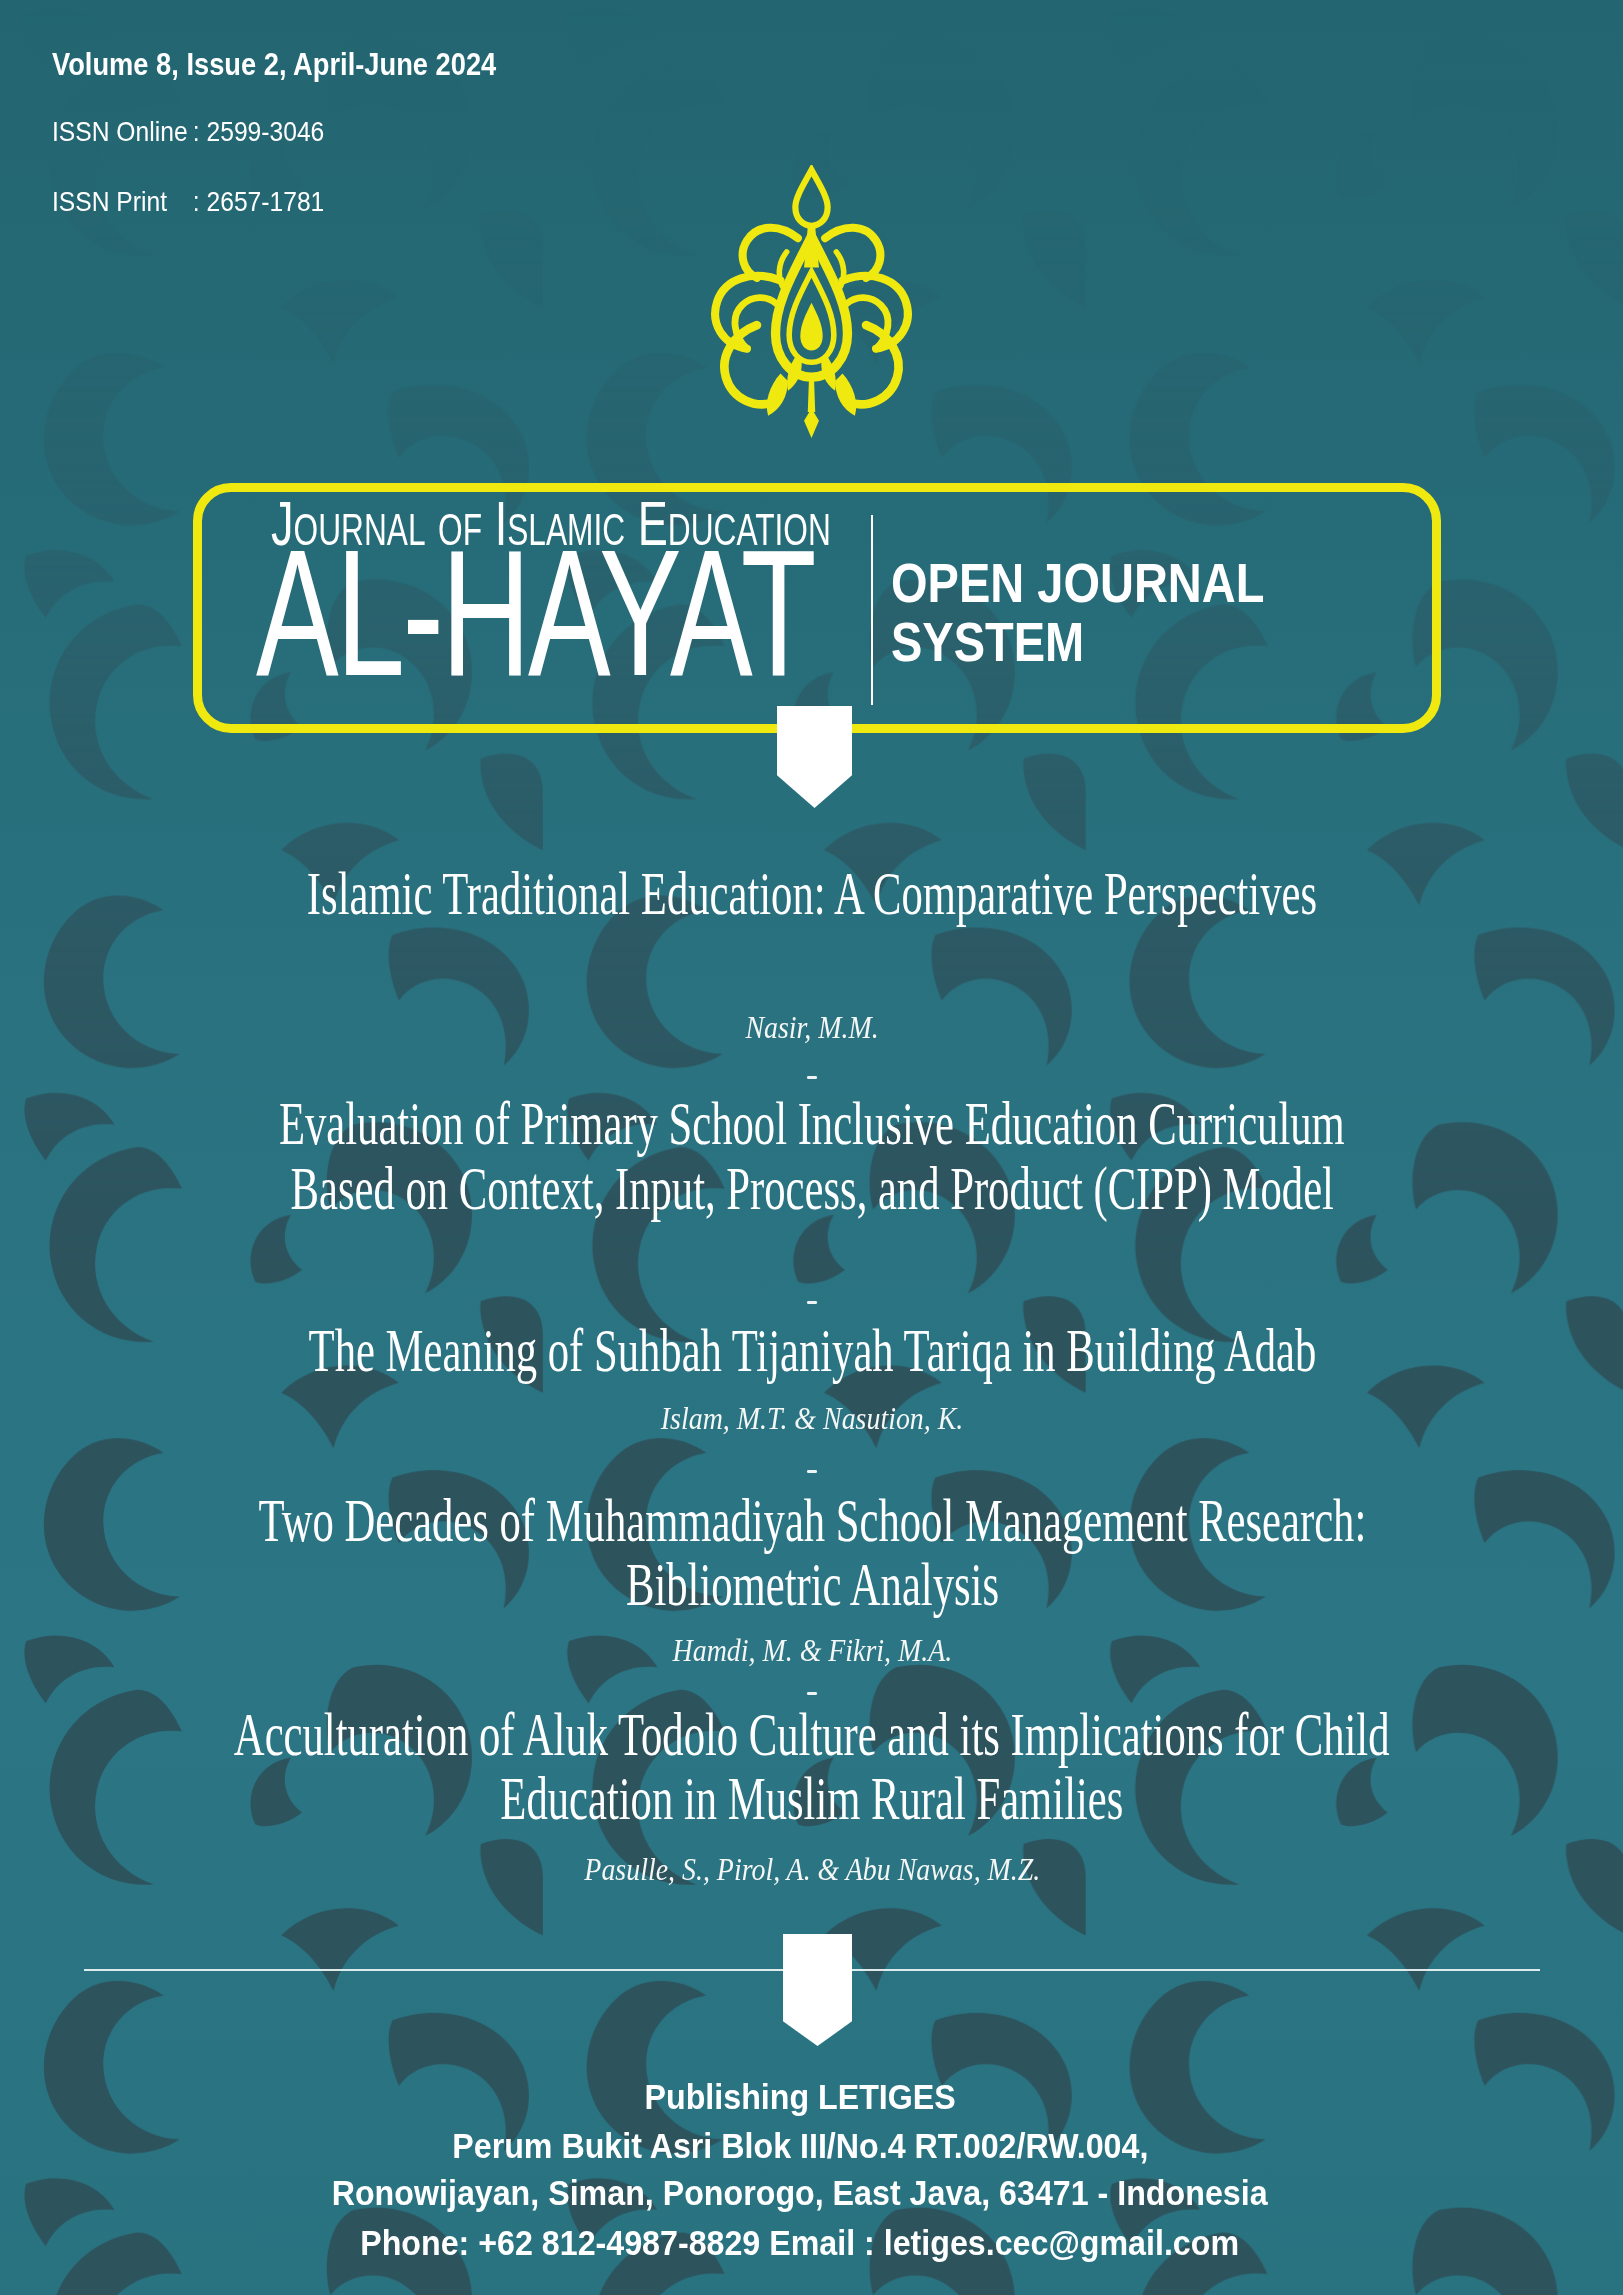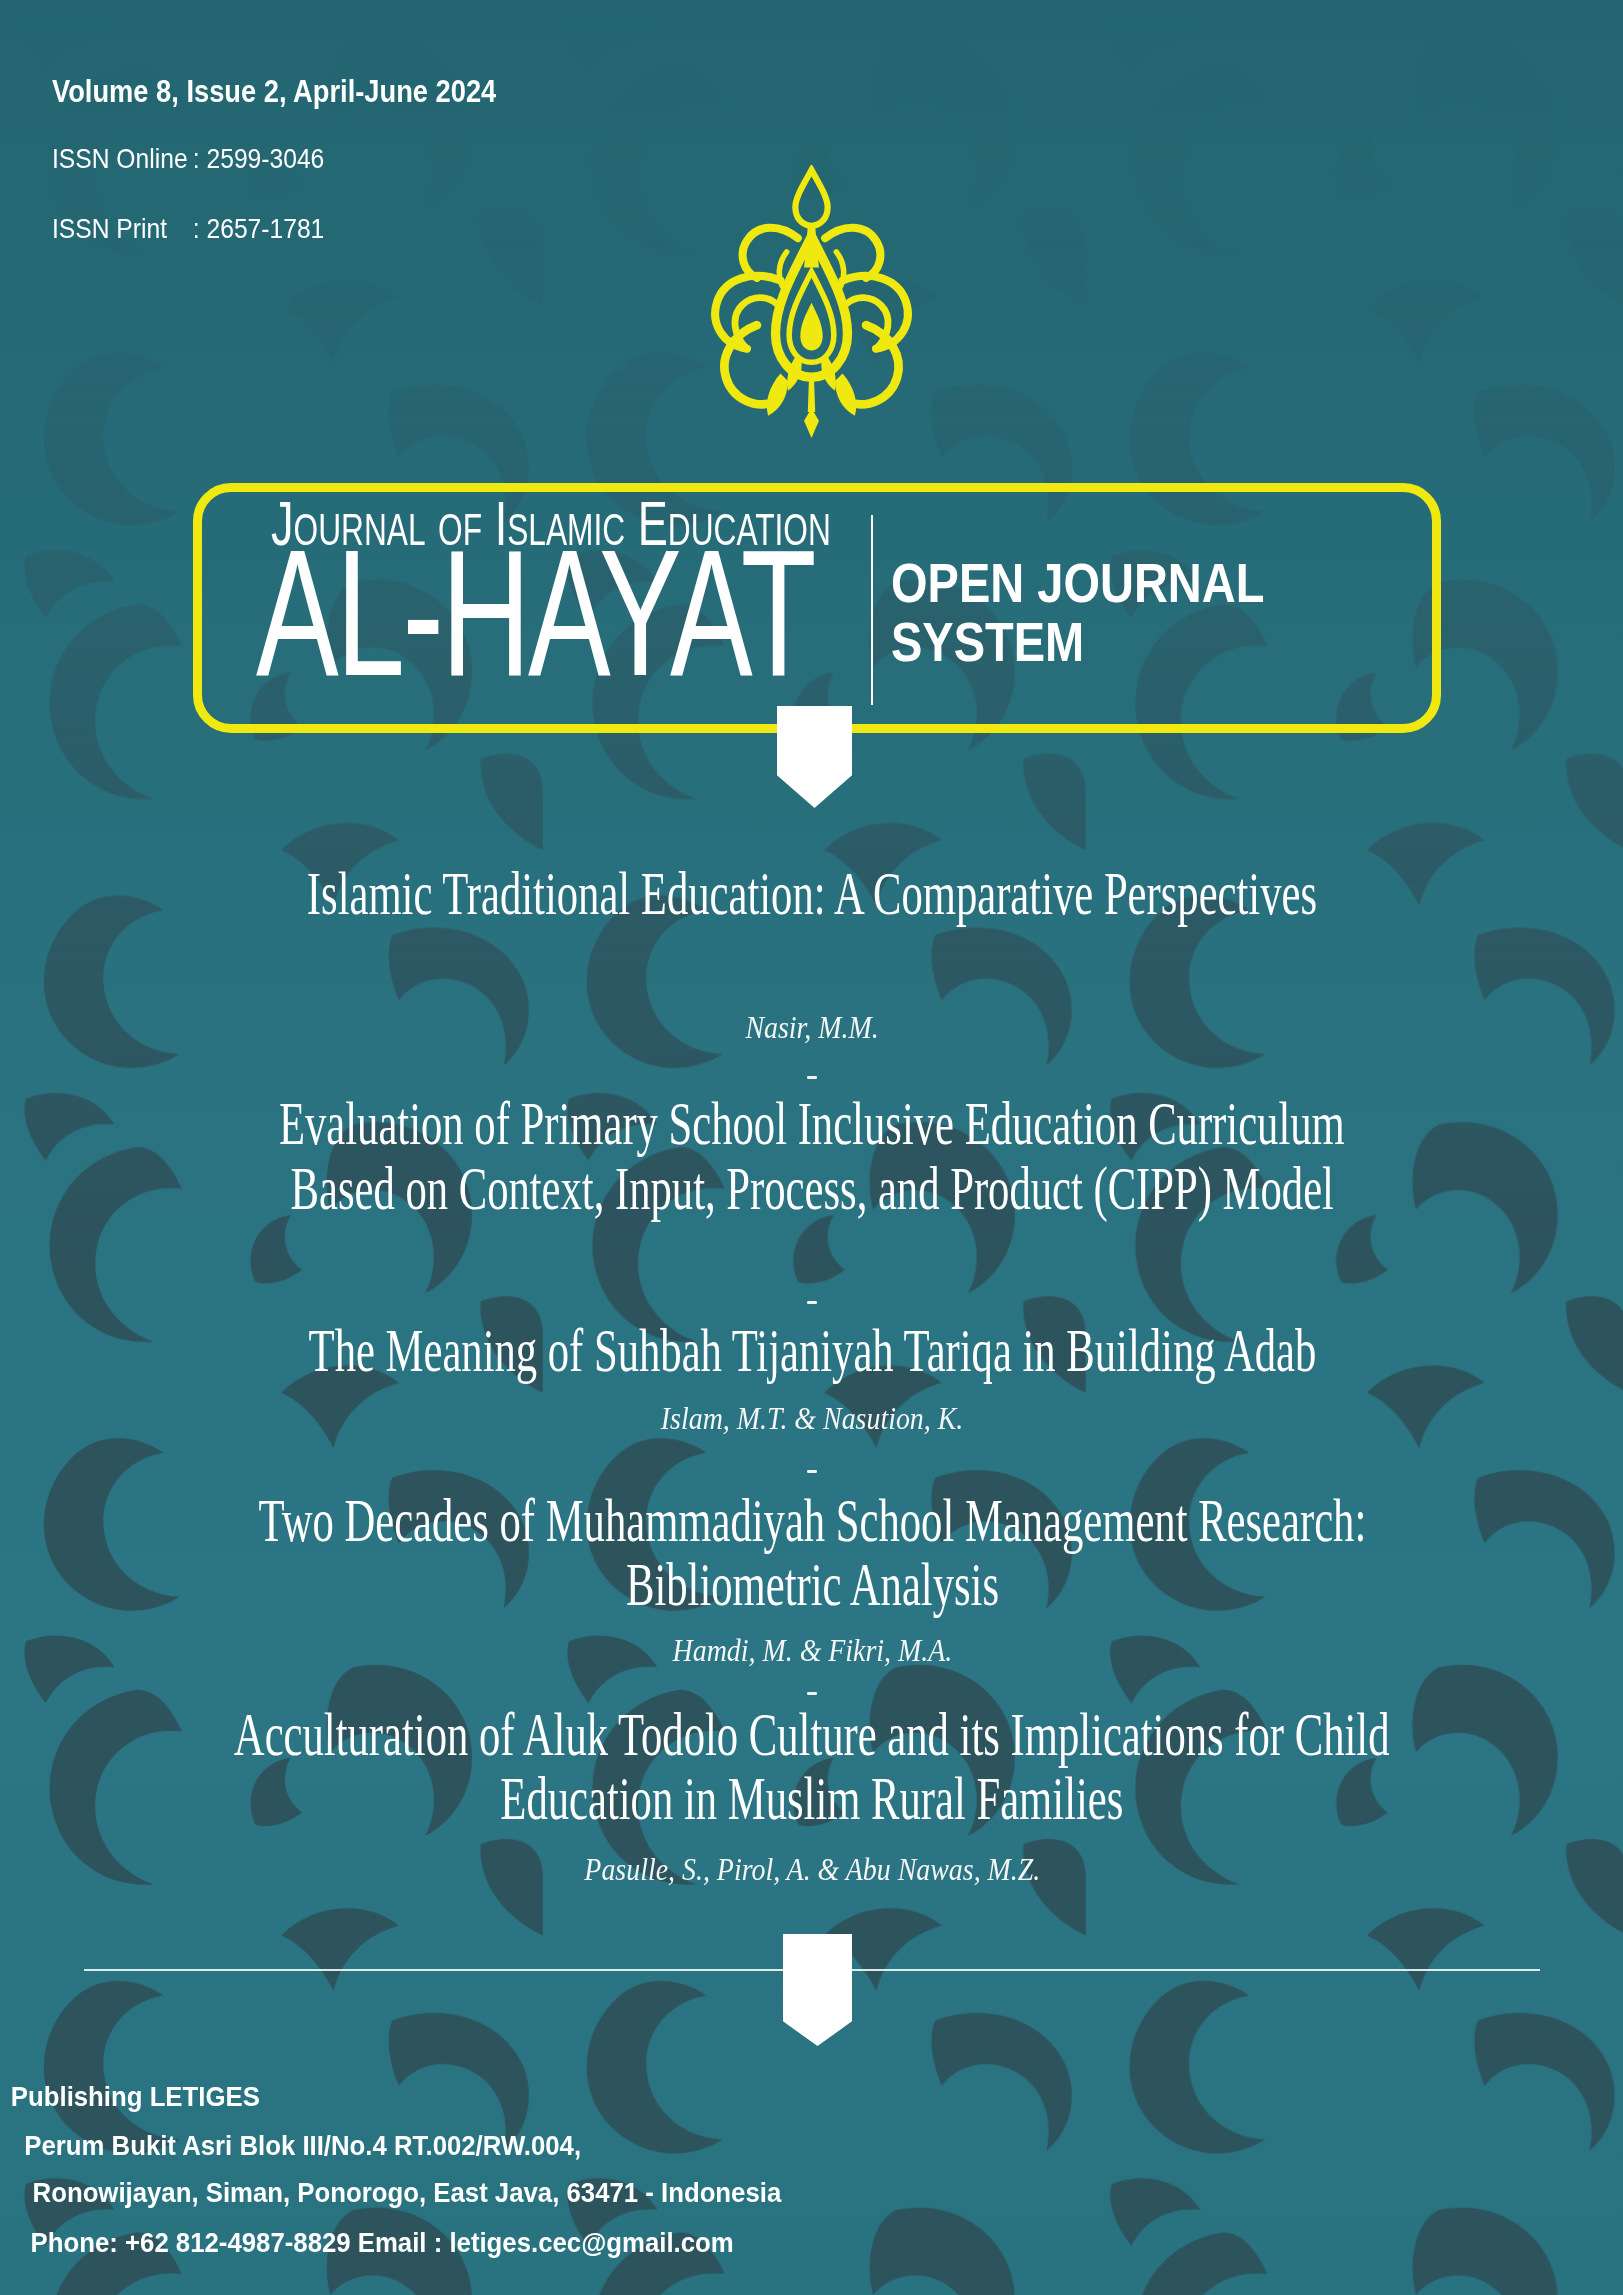--- a/index.html
+++ b/index.html
@@ -14,21 +14,21 @@
   
   .pattern-layer{
     position:absolute;inset:0;
     -webkit-mask-image:linear-gradient(180deg,rgba(0,0,0,0) 0%,rgba(0,0,0,.10) 12%,rgba(0,0,0,.40) 26%,rgba(0,0,0,.78) 40%,rgba(0,0,0,1) 55%);
     mask-image:linear-gradient(180deg,rgba(0,0,0,0) 0%,rgba(0,0,0,.10) 12%,rgba(0,0,0,.40) 26%,rgba(0,0,0,.78) 40%,rgba(0,0,0,1) 55%);
   }
   .pattern-layer svg{display:block;width:100%;height:100%;}
   
   .issue-info{position:absolute;left:52px;top:44px;white-space:nowrap;}
   .narrowL{display:inline-block;transform:scaleX(.88);transform-origin:left center;}
-  .volume{font-size:31px;font-weight:700;line-height:41px;margin-top:27px;}
+  .volume{font-size:31px;font-weight:700;line-height:41px;}
   .issn{font-size:28px;font-weight:400;line-height:46px;margin-top:24px;}
   .issn-label{display:inline-block;width:160px;}
   
   .ornament{position:absolute;left:680px;top:165px;width:263px;height:273px;}
   .ornament svg{width:100%;height:100%;display:block;}
   
   .masthead-box{
     position:absolute;left:193px;top:483px;width:1248px;height:250px;
     box-sizing:border-box;border:9.2px solid #f0e90f;border-radius:38px;
   }
@@ -65,22 +65,22 @@
     display:inline-block;transform:scale(.82,1.18);transform-origin:center top;
     font-family:"Liberation Serif",serif;font-size:52px;line-height:1;color:#ffffff;
   }
   .author{
     display:inline-block;transform:scale(.9,1.05);transform-origin:center top;
     font-family:"Liberation Serif",serif;font-style:italic;font-size:31px;line-height:39px;color:#f4f7f5;
   }
   .sep{position:absolute;left:807px;width:9.8px;height:2.6px;border-radius:1.3px;background:rgba(255,255,255,.92);}
   
   .bottom-line{position:absolute;left:84px;top:1969px;width:1456px;height:2px;background:rgba(236,245,245,.92);}
-  .footer-row{position:absolute;left:0;width:1600px;white-space:nowrap;
-    font-size:28px;font-weight:700;line-height:41px;}
+  .footer-row{position:absolute;left:0;width:1600px;text-align:center;white-space:nowrap;
+    font-size:35px;font-weight:700;line-height:41px;}
   .footer-row .condY{transform:scaleX(.92);transform-origin:center top;}
 </style>
 </head>
 <body>
 
 <div class="cover">
 
   <div class="pattern-layer">
     <svg xmlns="http://www.w3.org/2000/svg" preserveAspectRatio="none" viewBox="0 0 2483 3510" aria-hidden="true">
       <defs>

